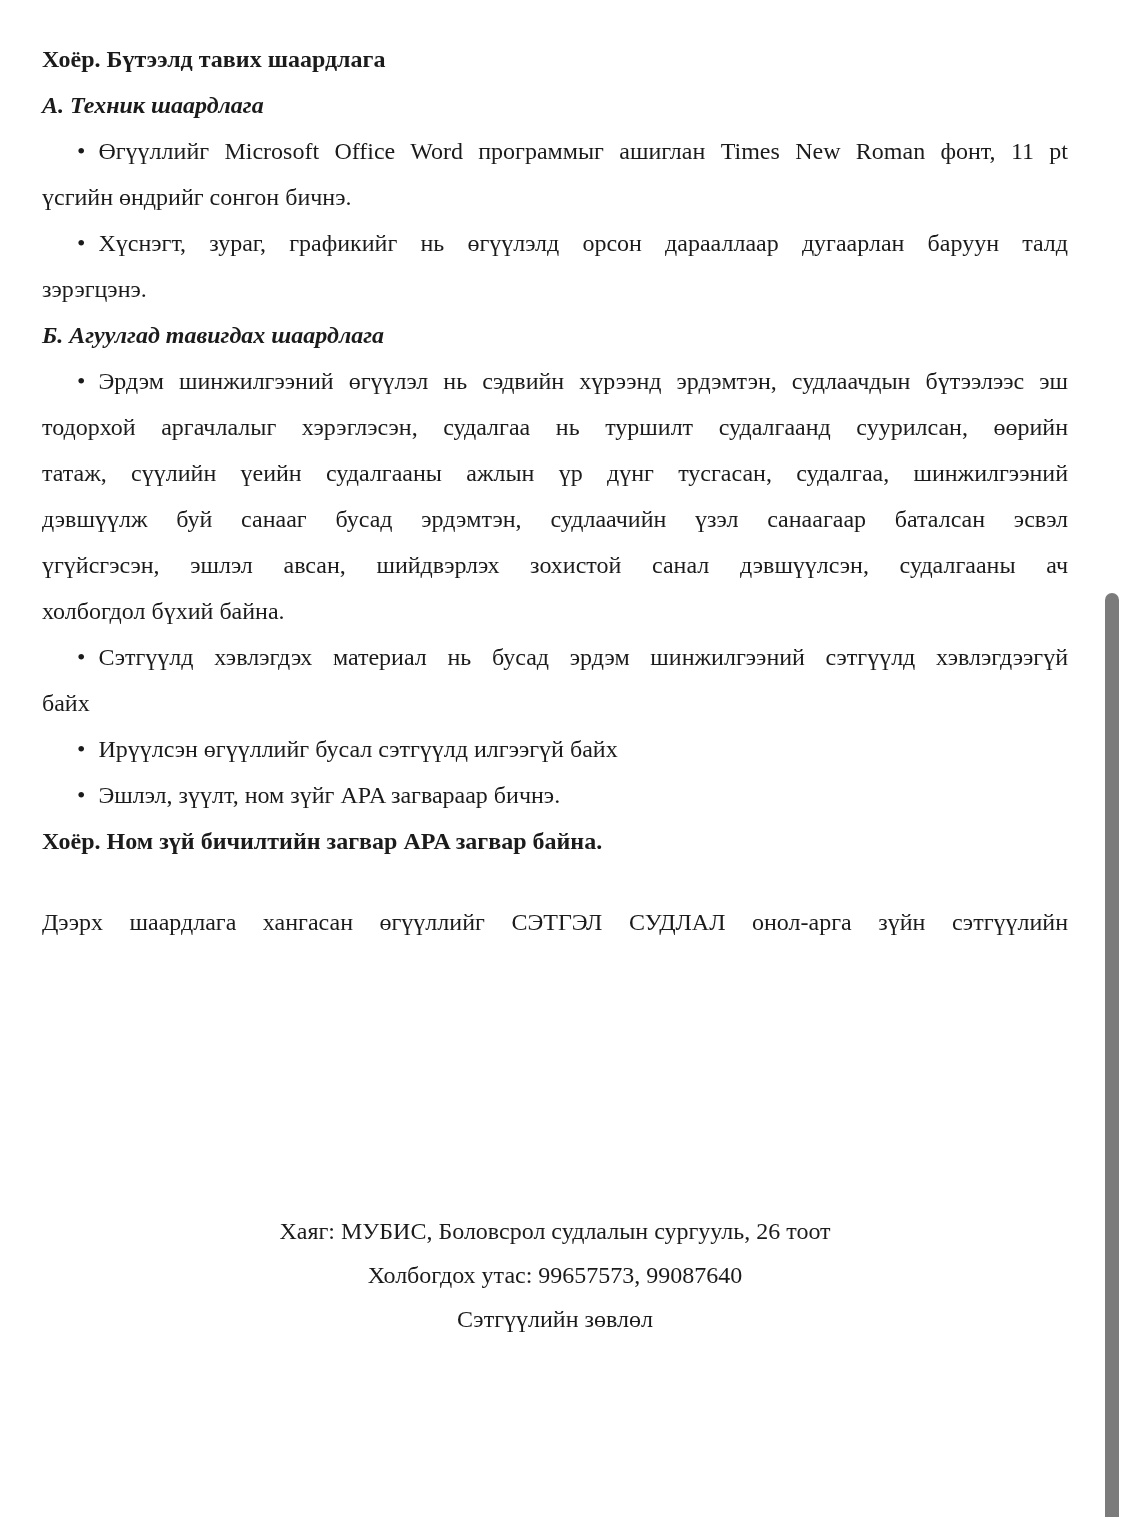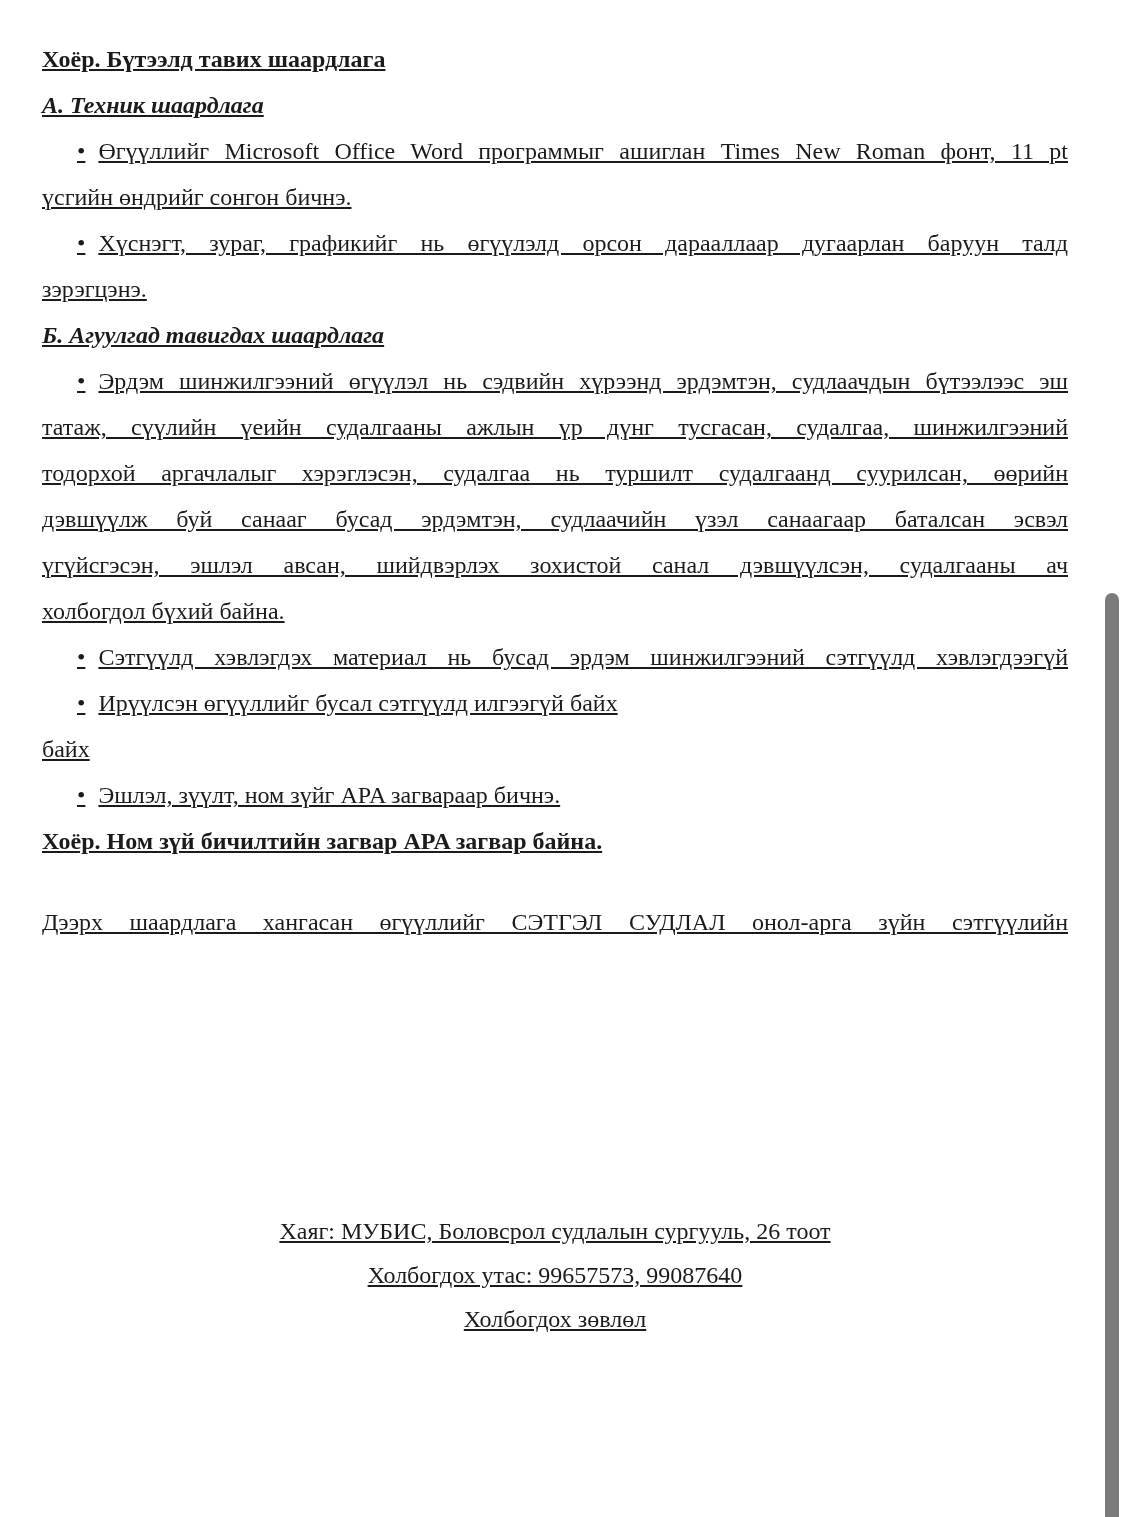--- a/index.html
+++ b/index.html
@@ -3,21 +3,21 @@
 <meta charset="utf-8">
 <style>
   html,body{margin:0;padding:0;}
   body{
     width:1125px;height:1517px;position:relative;overflow:hidden;
     background:#ffffff;color:#1b1b1b;
     font-family:"Liberation Serif","DejaVu Serif",serif;
   }
   .doc{
     position:absolute;left:42px;top:36px;width:1026px;
-    font-size:24px;line-height:46px;text-decoration:underline;
+    font-size:24px;line-height:46px;
   }
   .line{min-height:46px;}
   .just{text-align:justify;text-align-last:justify;}
   .left{text-align:left;text-align-last:left;}
   .bold{font-weight:bold;}
   .boldital{font-weight:bold;font-style:italic;}
   .bullet-first{text-indent:35px;}
   .bullet{display:inline;margin-right:13px;}
   .closing{margin-top:35px;}
   .footer{margin-top:264px;line-height:44px;text-align:center;text-align-last:center;}
@@ -38,40 +38,40 @@
 
   <div class="line just bullet-first"><span class="bullet">•</span><span>Өгүүллийг Microsoft Office Word  программыг ашиглан Times New Roman фонт, 11 pt</span></div>
   <div class="line left">үсгийн өндрийг сонгон бичнэ.</div>
 
   <div class="line just bullet-first"><span class="bullet">•</span><span>Хүснэгт, зураг, графикийг нь өгүүлэлд орсон дарааллаар дугаарлан баруун талд</span></div>
   <div class="line left">зэрэгцэнэ.</div>
 
   <div class="line boldital left">Б. Агуулгад тавигдах шаардлага</div>
 
   <div class="line just bullet-first"><span class="bullet">•</span><span>Эрдэм шинжилгээний өгүүлэл нь сэдвийн хүрээнд эрдэмтэн, судлаачдын бүтээлээс эш</span></div>
+  <div class="line just">тодорхой аргачлалыг хэрэглэсэн, судалгаа нь туршилт судалгаанд суурилсан, өөрийн</div>
   <div class="line just">татаж, сүүлийн үеийн судалгааны ажлын үр дүнг тусгасан, судалгаа, шинжилгээний</div>
-  <div class="line just">тодорхой аргачлалыг хэрэглэсэн, судалгаа нь туршилт судалгаанд суурилсан, өөрийн</div>
   <div class="line just">дэвшүүлж буй санааг бусад эрдэмтэн, судлаачийн үзэл санаагаар баталсан эсвэл</div>
   <div class="line just">үгүйсгэсэн, эшлэл авсан, шийдвэрлэх зохистой санал дэвшүүлсэн, судалгааны ач</div>
   <div class="line left">холбогдол бүхий байна.</div>
 
   <div class="line just bullet-first"><span class="bullet">•</span><span>Сэтгүүлд хэвлэгдэх материал нь бусад эрдэм шинжилгээний сэтгүүлд хэвлэгдээгүй</span></div>
+  <div class="line left">байх</div>
+
   <div class="line left bullet-first"><span class="bullet">•</span><span>Ирүүлсэн өгүүллийг бусал сэтгүүлд илгээгүй байх</span></div>
-
-  <div class="line left">байх</div>
 
   <div class="line left bullet-first"><span class="bullet">•</span><span>Эшлэл, зүүлт, ном зүйг APA загвараар бичнэ.</span></div>
 
   <div class="line bold left">Хоёр. Ном зүй бичилтийн загвар APA загвар байна.</div>
 
   <div class="closing">
     <div class="line just">Дээрх шаардлага хангасан өгүүллийг СЭТГЭЛ СУДЛАЛ онол-арга зүйн сэтгүүлийн</div>
   </div>
 
   <div class="footer">
     <div class="line">Хаяг: МУБИС, Боловсрол судлалын сургууль, 26 тоот</div>
     <div class="line">Холбогдох утас: 99657573, 99087640</div>
-    <div class="line">Холбогдох зөвлөл</div>
+    <div class="line">Сэтгүүлийн зөвлөл</div>
   </div>
 
 </div>
 
 <div class="scroll-thumb" style="background: rgb(123, 123, 123);"></div>
 
 </body></html>

